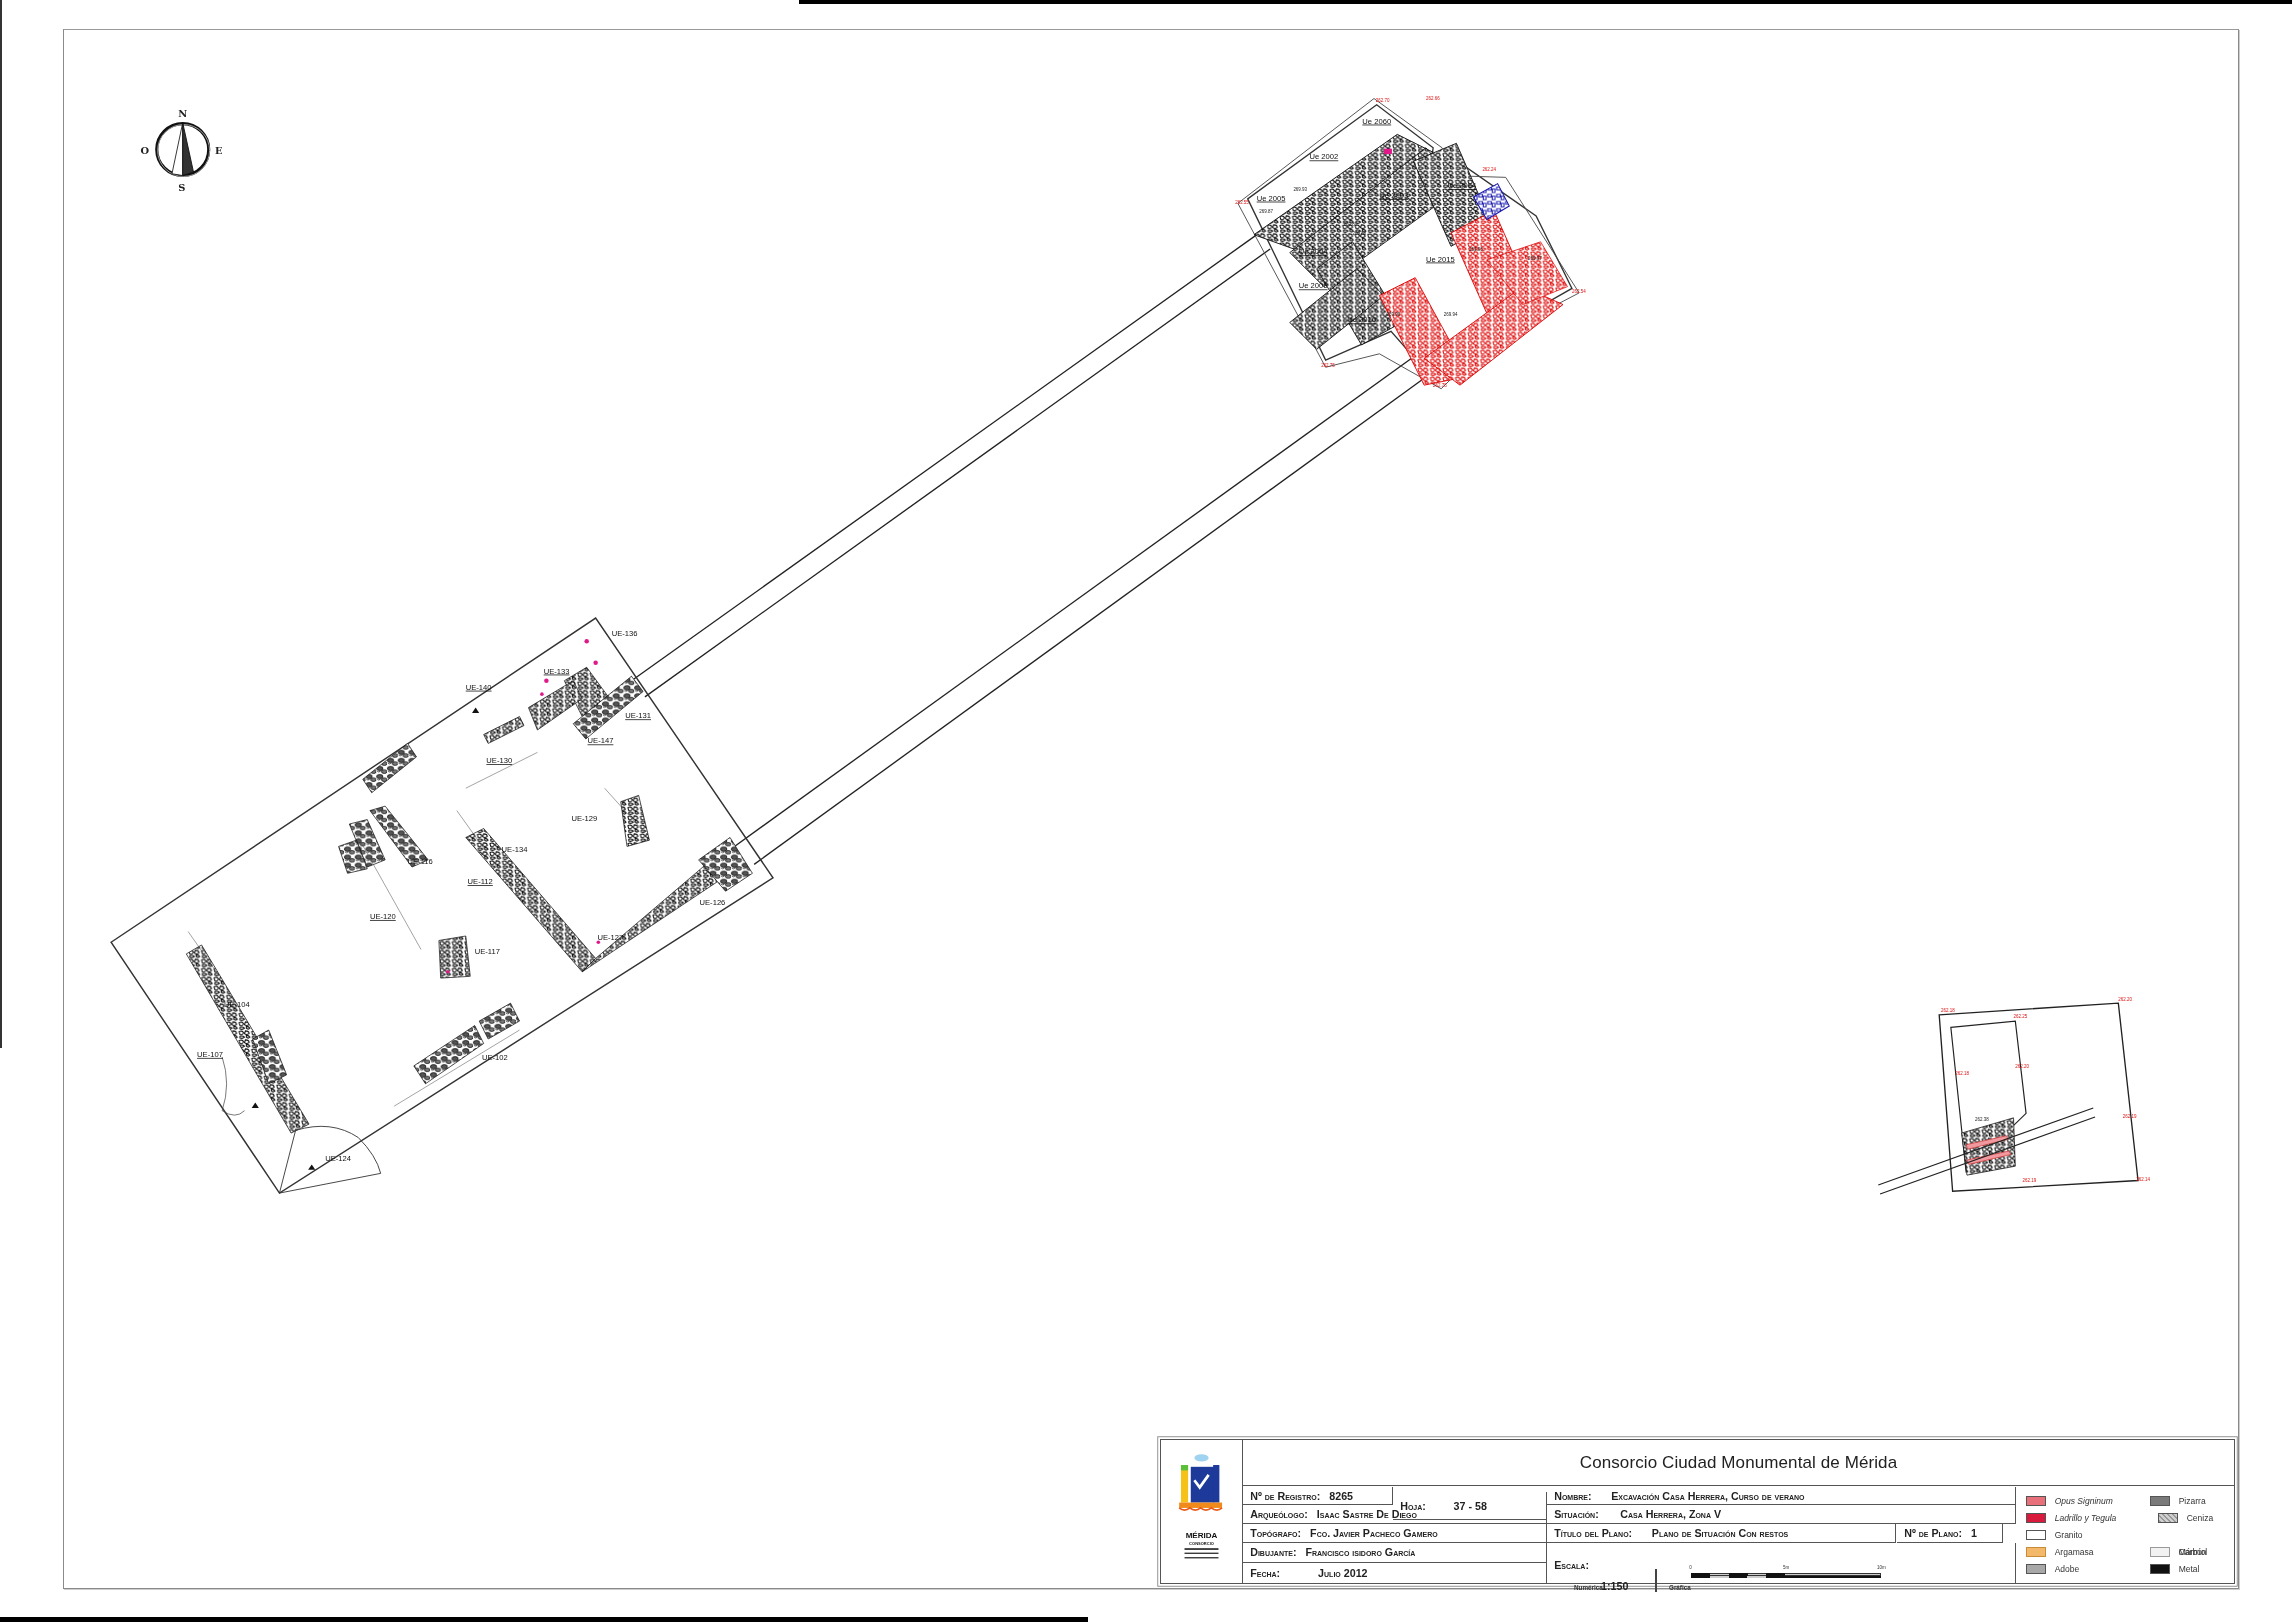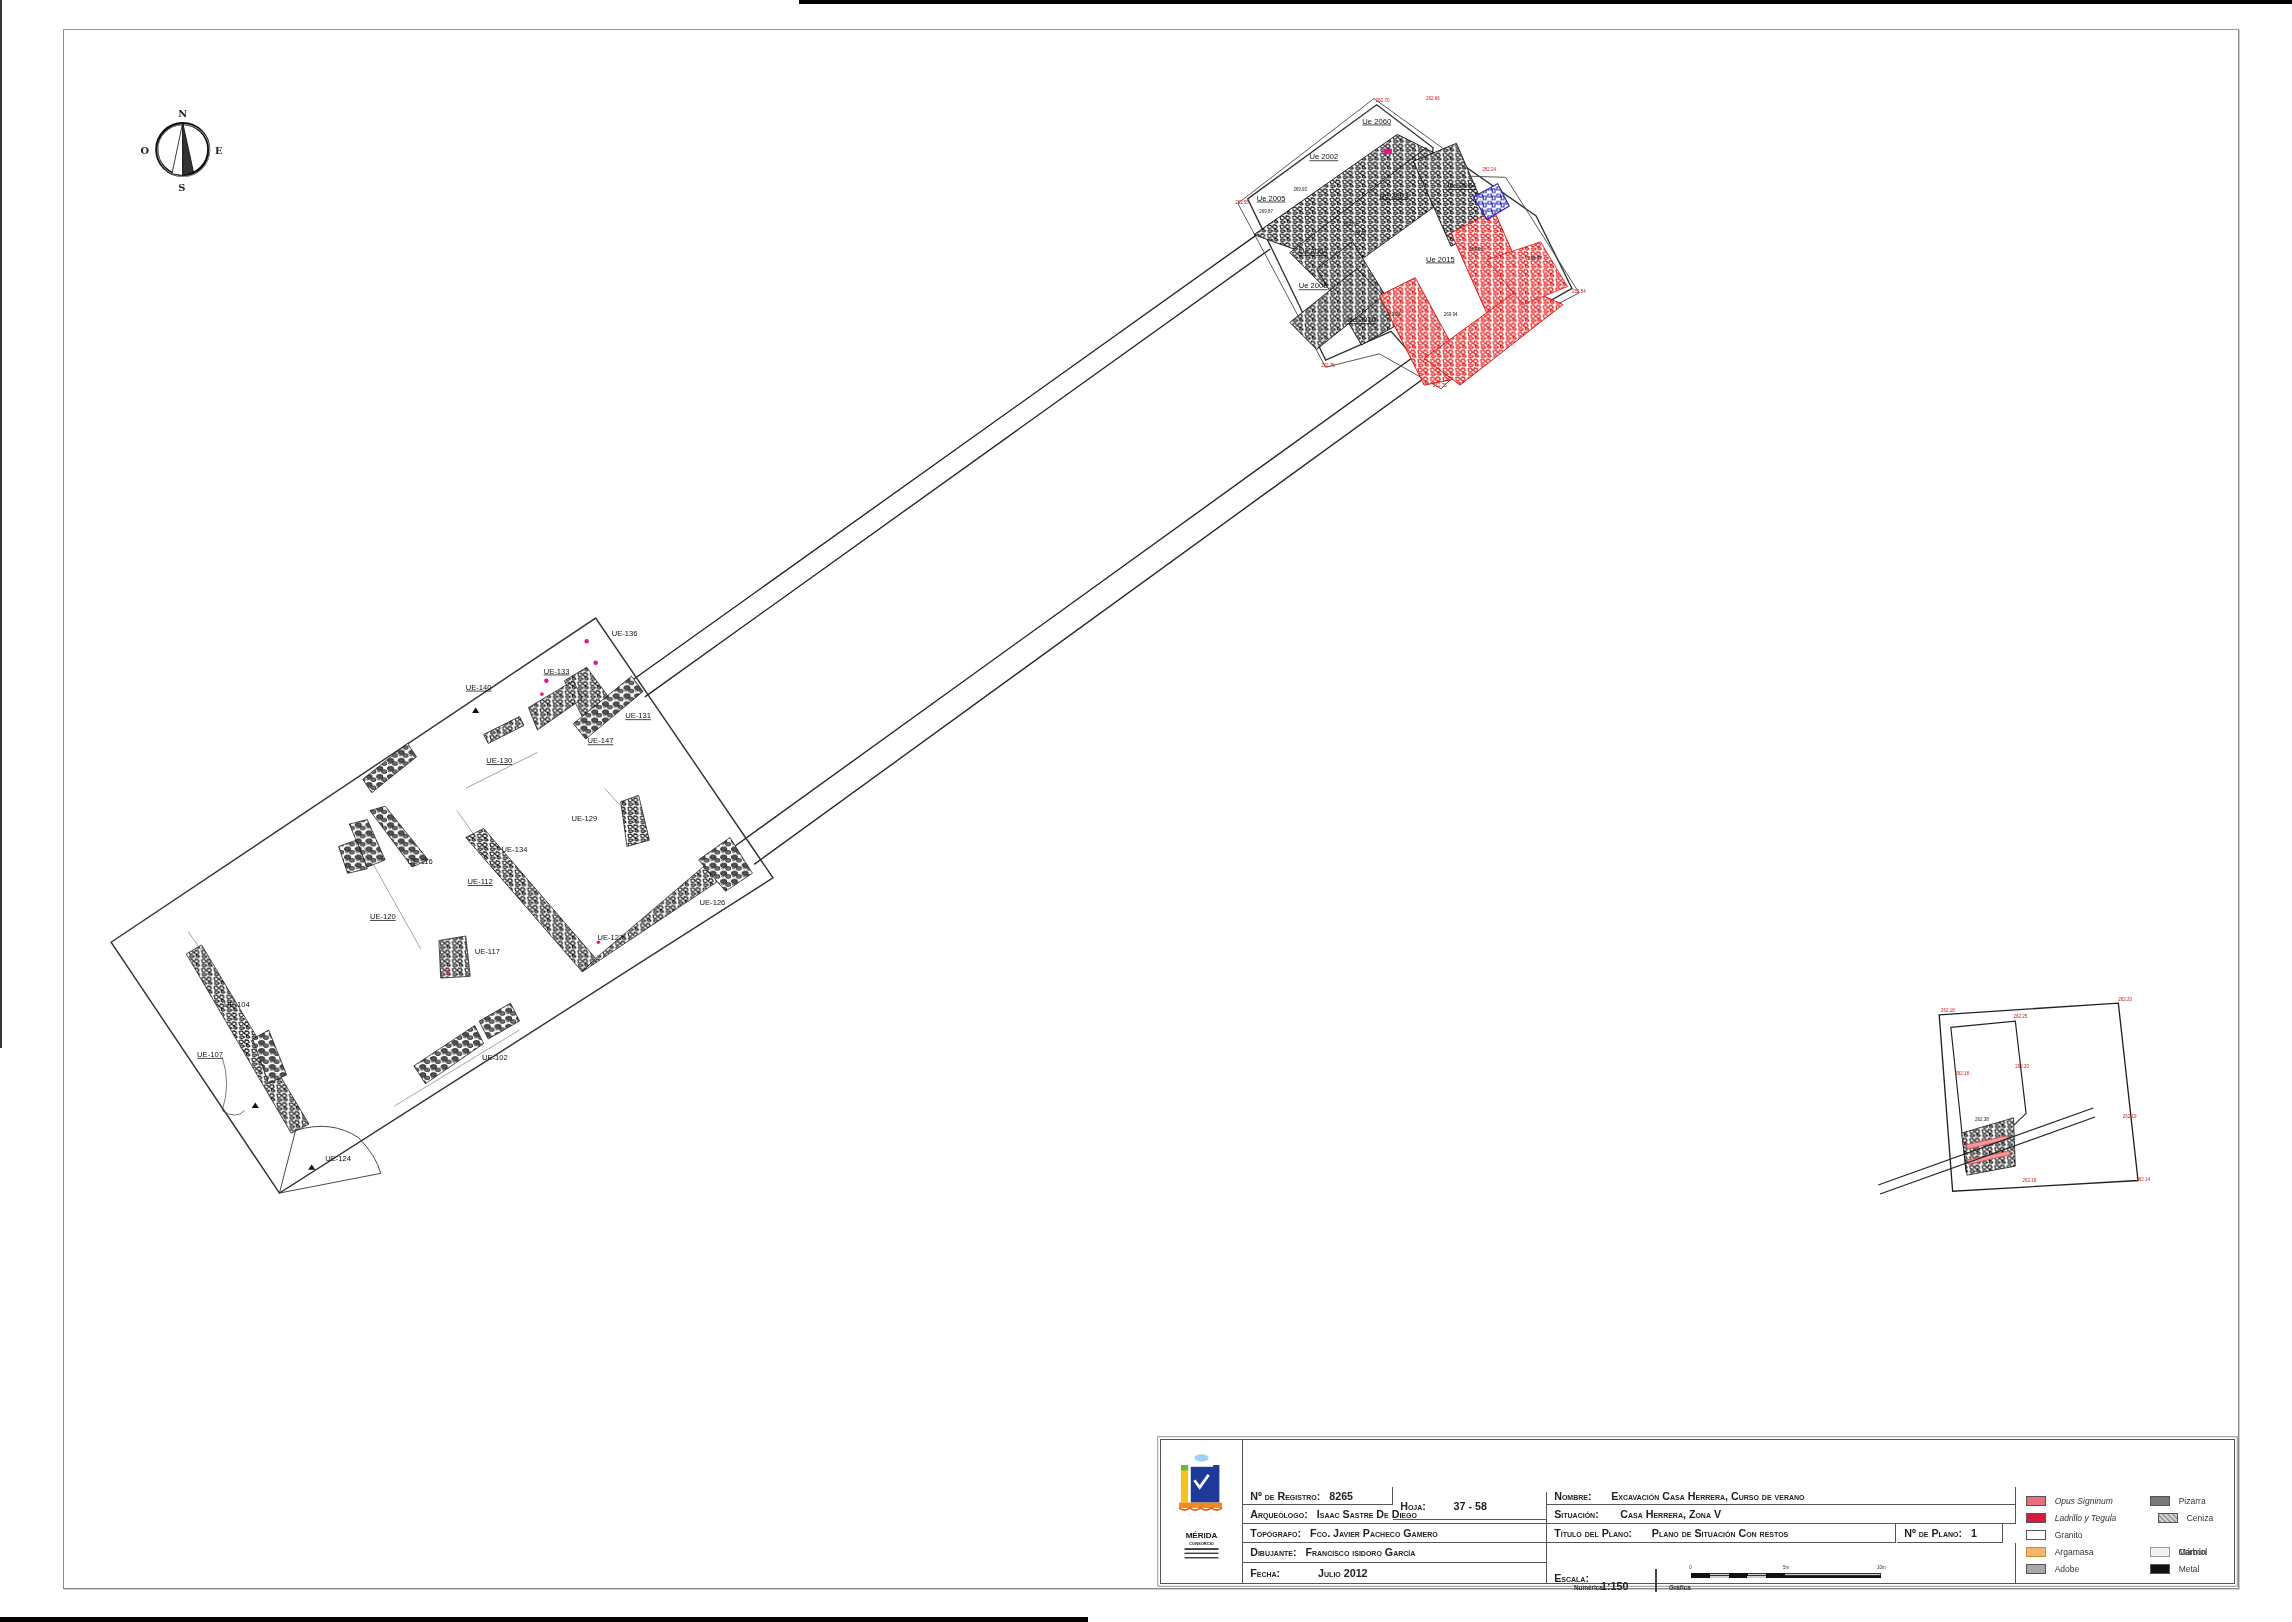--- a/index.html
+++ b/index.html
@@ -225,20 +225,21 @@
       <rect x="58" y="28" width="7" height="42" fill="#1d3a9a"></rect>
       <rect x="20" y="70" width="48" height="6" fill="#f08a1a"></rect>
       <path d="M20 76 q6 5 12 0 q6 5 12 0 q6 5 12 0 q6 5 12 0" fill="none" stroke="#e85a1a" stroke-width="2"></path>
       <text x="45" y="110" text-anchor="middle" font-family="Liberation Sans, sans-serif" font-size="9" font-weight="bold" fill="#111">MÉRIDA</text>
       <text x="45" y="118" text-anchor="middle" font-family="Liberation Sans, sans-serif" font-size="4.5" font-weight="bold" fill="#111">CONSORCIO</text>
       <rect x="26" y="121" width="38" height="2" fill="#333"></rect>
       <rect x="26" y="126" width="38" height="1.5" fill="#333"></rect>
       <rect x="26" y="131" width="38" height="1.5" fill="#333"></rect>
     </svg>
   </div>
+  <div class="tb-title">Consorcio Ciudad Monumental de Mérida</div>
 
   <div class="tb-grid">
 
     <div class="tb-cell" style="left:0;top:0;width:150px;height:18px;">
       <span class="k">Nº de Registro:</span>
         <span>8265</span>
     </div>
     <div class="tb-cell" style="left:150px;top:5px;width:154px;height:28px;gap:8px;">
       <span class="k" style="margin-right:19.7px">Hoja:</span>
         <span>37 - 58</span>
@@ -269,21 +270,21 @@
         <span>Casa Herrera, Zona V</span>
     </div>
     <div class="tb-cell" style="left:304px;top:37px;width:349px;height:19px;">
       <span class="k" style="margin-right:19.7px">Título del Plano:</span>
         <span>Plano de Situación Con restos</span>
     </div>
     <div class="tb-cell" style="left:654px;top:37px;width:106px;height:19px;">
       <span class="k">Nº de Plano:</span>
         <span>1</span>
     </div>
-    <div class="tb-cell" style="left:304px;top:56px;width:469px;height:41px;border-bottom:none;align-items:flex-end;padding-top:2.7px;">
+    <div class="tb-cell" style="left:304px;top:56px;width:469px;height:41px;border-bottom:none;align-items:center;padding-top:2.7px;">
       <span>Escala:</span>
     </div>
     <div style="position:absolute;left:358px;top:81px;font-family:'Liberation Sans',sans-serif;font-size:10.7px;font-weight:bold;color:#222;margin-top:12px;">1:150</div>
     <div style="position:absolute;left:331px;top:97px;font-family:'Liberation Sans',sans-serif;font-size:6.3px;font-weight:bold;color:#333;">Numérica</div>
     <div style="position:absolute;left:412px;top:82px;width:1.8px;height:23px;background:#444;"></div>
     <div style="position:absolute;left:426px;top:97px;font-family:'Liberation Sans',sans-serif;font-size:6.3px;font-weight:bold;color:#333;">Gráfica</div>
 
     <div style="position:absolute;left:448px;top:86px;width:190px;height:7.2px;">
       <div style="position:absolute;left:0;top:0;width:190px;height:2.7px;background:#ccc;border:0.9px solid #333;box-sizing:border-box;"></div>
       <div style="position:absolute;left:0;top:2.7px;width:190px;height:2.7px;background:#111;"></div>

